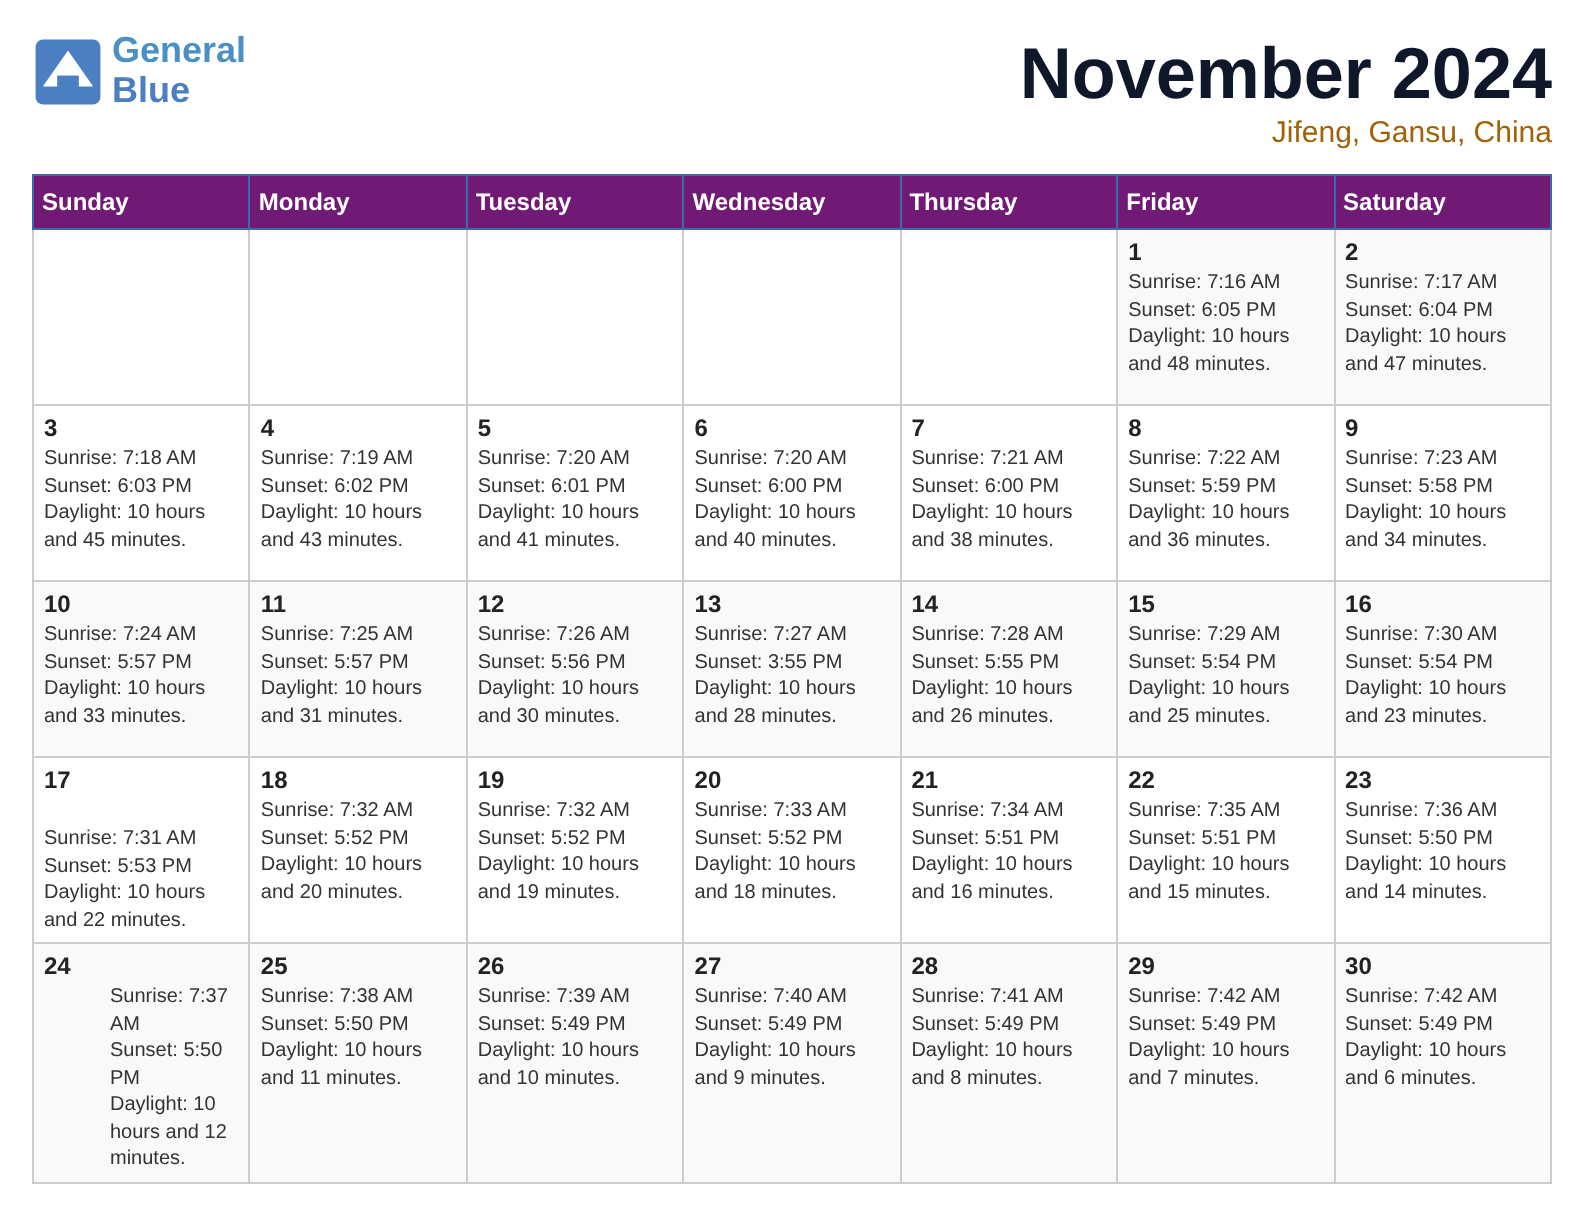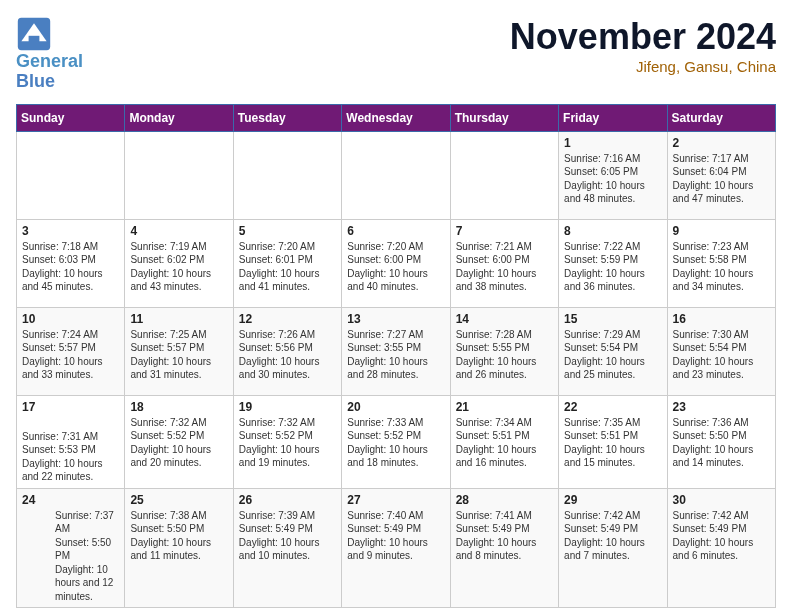--- a/index.html
+++ b/index.html
@@ -11,21 +11,21 @@
       padding: 16px;
     }
     .header {
       display: flex;
       justify-content: space-between;
       align-items: flex-start;
       margin-bottom: 12px;
     }
     .logo {
       display: flex;
-      flex-direction: column;
+      align-items: center;
     }
     .logo-text {
       font-size: 18px;
       font-weight: bold;
       color: #333;
       line-height: 1.1;
     }
     .logo-text span {
       color: #4a90c4;
     }

